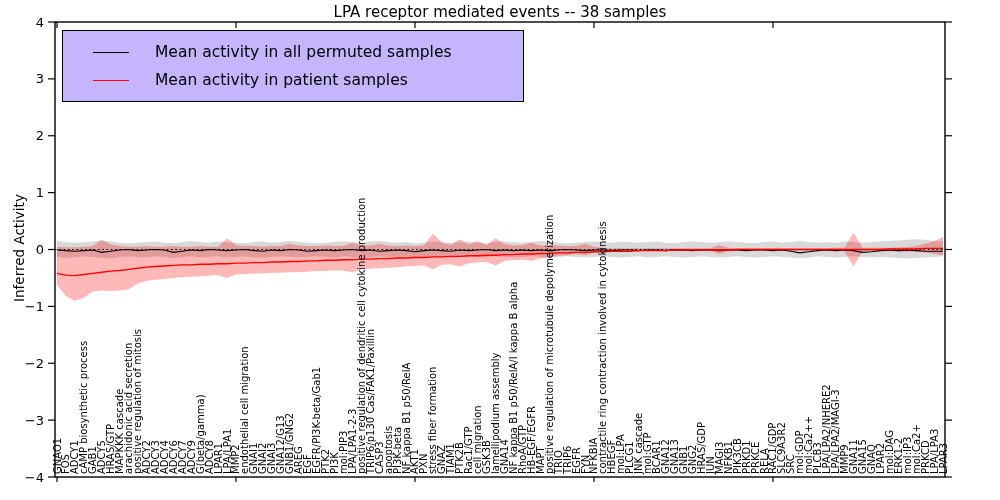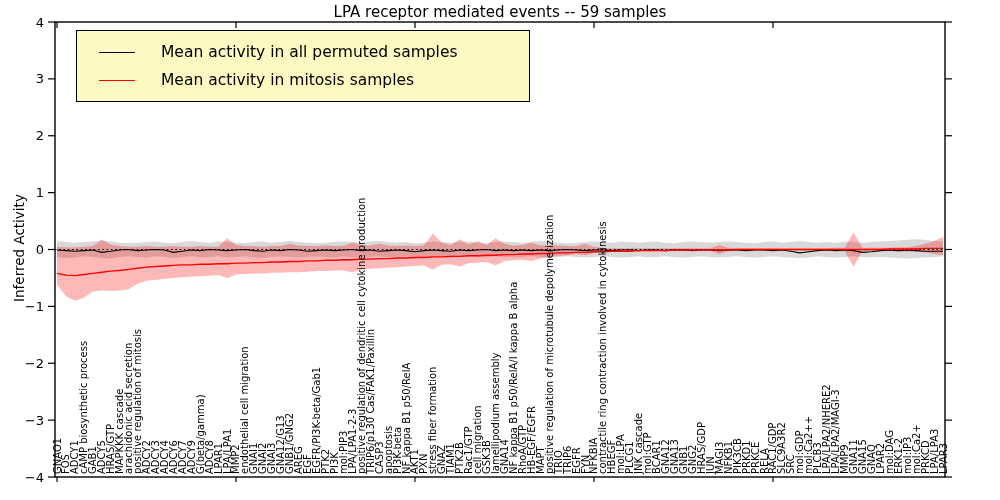--- a/index.html
+++ b/index.html
@@ -5,42 +5,42 @@
   html,body { margin:0; padding:0; background:#ffffff; }
   .frame {
     position:relative; width:1000px; height:500px; background:#ffffff;
     font-family:"DejaVu Sans","Liberation Sans",sans-serif; overflow:hidden;
   }
   .chart-title {
     position:absolute; top:3px; left:0; width:100%;
     text-align:center; font-size:15px; color:#000;
   }
   .legend {
-    position:absolute; left:76px; top:30px; width:452px;
-    border:1.5px solid #000; background:#fef9c3; z-index:3;
-    padding:6px 0 8px 0;
+    position:absolute; left:62px; top:30px; width:452px;
+    border:1.5px solid #000; background:#c4b5fd; z-index:3;
+    padding:6px 0 8px 8px;
   }
   .legend-row { display:flex; align-items:center; padding:6px 12px 4px 22px; }
   .legend-swatch { width:36px; border-top:1.6px solid #000; margin-right:26px; flex:0 0 auto; }
   .legend-label { font-size:15.5px; color:#000; white-space:nowrap; }
   .y-axis-title {
     position:absolute; left:-46px; top:240px; width:130px; text-align:center;
     transform:rotate(-90deg); font-size:13.5px; color:#000;
   }
   .x-axis-title {
     position:absolute; left:0; top:483px; width:100%; text-align:center;
     font-size:13.5px; color:#000;
   }
   svg text { font-family:"DejaVu Sans","Liberation Sans",sans-serif; }
 </style>
 </head>
 <body>
 
 <div class="frame">
-  <div class="chart-title">LPA receptor mediated events -- 59 samples</div>
+  <div class="chart-title">LPA receptor mediated events -- 38 samples</div>
 
   <svg id="plot-svg" width="1000" height="500" viewBox="0 0 1000 500" style="position:absolute;left:0;top:0;">
       <defs>
         <clipPath id="plotclip">
           <rect x="55" y="22" width="890" height="455"></rect>
         </clipPath>
       </defs>
       <polygon points="57,240.96875 65.94949494949495,242.10625000000002 74.8989898989899,242.67499999999998 83.84848484848484,242.10625000000002 92.79797979797979,241.5375 101.74747474747474,240.4 110.69696969696969,241.5375 119.64646464646464,242.67499999999998 128.59595959595958,243.24375 137.54545454545456,242.67499999999998 146.49494949494948,242.10625000000002 155.44444444444446,241.5375 164.39393939393938,242.67499999999998 173.34343434343435,243.24375 182.29292929292927,242.10625000000002 191.24242424242425,240.96875 200.1919191919192,242.10625000000002 209.14141414141415,242.67499999999998 218.0909090909091,241.5375 227.04040404040404,242.10625000000002 235.989898989899,242.67499999999998 244.93939393939394,243.24375 253.88888888888889,242.10625000000002 262.83838383838383,241.5375 271.78787878787875,242.67499999999998 280.73737373737373,242.10625000000002 289.6868686868687,240.96875 298.6363636363636,242.10625000000002 307.58585858585855,242.67499999999998 316.5353535353535,243.24375 325.4848484848485,242.67499999999998 334.4343434343434,242.10625000000002 343.3838383838384,241.5375 352.3333333333333,242.10625000000002 361.2828282828283,242.67499999999998 370.2323232323232,241.5375 379.1818181818182,240.96875 388.1313131313131,242.10625000000002 397.0808080808081,242.67499999999998 406.030303030303,242.10625000000002 414.979797979798,243.24375 423.92929292929296,242.67499999999998 432.8787878787879,241.5375 441.82828282828285,242.10625000000002 450.77777777777777,242.67499999999998 459.72727272727275,242.10625000000002 468.67676767676767,241.5375 477.62626262626264,242.67499999999998 486.57575757575756,243.24375 495.52525252525254,242.10625000000002 504.47474747474746,241.5375 513.4242424242425,242.10625000000002 522.3737373737374,242.67499999999998 531.3232323232323,242.10625000000002 540.2727272727273,240.96875 549.2222222222222,241.5375 558.1717171717171,242.67499999999998 567.1212121212121,243.24375 576.070707070707,242.67499999999998 585.020202020202,242.10625000000002 593.969696969697,241.5375 602.9191919191919,242.10625000000002 611.8686868686868,242.67499999999998 620.8181818181819,241.5375 629.7676767676768,242.10625000000002 638.7171717171717,242.67499999999998 647.6666666666666,242.10625000000002 656.6161616161617,241.5375 665.5656565656566,242.67499999999998 674.5151515151515,243.24375 683.4646464646464,242.10625000000002 692.4141414141415,241.5375 701.3636363636364,242.10625000000002 710.3131313131313,242.67499999999998 719.2626262626262,242.10625000000002 728.2121212121212,241.5375 737.1616161616162,242.10625000000002 746.1111111111111,242.67499999999998 755.060606060606,243.24375 764.010101010101,242.10625000000002 772.959595959596,241.5375 781.9090909090909,242.67499999999998 790.8585858585859,242.10625000000002 799.8080808080808,240.96875 808.7575757575758,242.10625000000002 817.7070707070707,242.67499999999998 826.6565656565657,242.10625000000002 835.6060606060606,242.67499999999998 844.5555555555555,241.5375 853.5050505050505,242.10625000000002 862.4545454545455,242.67499999999998 871.4040404040404,242.10625000000002 880.3535353535353,241.5375 889.3030303030303,240.96875 898.2525252525253,240.4 907.2020202020202,239.83125 916.1515151515151,239.2625 925.10101010101,239.83125 934.0505050505051,240.96875 943,241.5375 943,256.32500000000005 934.0505050505051,256.89374999999995 925.10101010101,257.4625 916.1515151515151,258.03125 907.2020202020202,258.6 898.2525252525253,258.03125 889.3030303030303,257.4625 880.3535353535353,256.89374999999995 871.4040404040404,257.4625 862.4545454545455,256.89374999999995 853.5050505050505,256.32500000000005 844.5555555555555,256.89374999999995 835.6060606060606,257.4625 826.6565656565657,256.89374999999995 817.7070707070707,256.32500000000005 808.7575757575758,257.4625 799.8080808080808,258.03125 790.8585858585859,257.4625 781.9090909090909,256.89374999999995 772.959595959596,256.32500000000005 764.010101010101,256.89374999999995 755.060606060606,257.4625 746.1111111111111,256.89374999999995 737.1616161616162,256.32500000000005 728.2121212121212,256.89374999999995 719.2626262626262,257.4625 710.3131313131313,256.89374999999995 701.3636363636364,256.32500000000005 692.4141414141415,256.89374999999995 683.4646464646464,257.4625 674.5151515151515,256.89374999999995 665.5656565656566,256.32500000000005 656.6161616161617,256.89374999999995 647.6666666666666,257.4625 638.7171717171717,256.32500000000005 629.7676767676768,256.89374999999995 620.8181818181819,257.4625 611.8686868686868,256.89374999999995 602.9191919191919,256.32500000000005 593.969696969697,256.89374999999995 585.020202020202,257.4625 576.070707070707,256.89374999999995 567.1212121212121,256.32500000000005 558.1717171717171,256.89374999999995 549.2222222222222,258.03125 540.2727272727273,256.89374999999995 531.3232323232323,256.32500000000005 522.3737373737374,256.89374999999995 513.4242424242425,257.4625 504.47474747474746,256.89374999999995 495.52525252525254,256.32500000000005 486.57575757575756,257.4625 477.62626262626264,256.89374999999995 468.67676767676767,256.32500000000005 459.72727272727275,256.89374999999995 450.77777777777777,257.4625 441.82828282828285,256.89374999999995 432.8787878787879,256.32500000000005 423.92929292929296,256.89374999999995 414.979797979798,257.4625 406.030303030303,256.32500000000005 397.0808080808081,256.89374999999995 388.1313131313131,257.4625 379.1818181818182,256.32500000000005 370.2323232323232,256.89374999999995 361.2828282828283,258.03125 352.3333333333333,256.89374999999995 343.3838383838384,256.32500000000005 334.4343434343434,257.4625 325.4848484848485,256.89374999999995 316.5353535353535,256.32500000000005 307.58585858585855,256.89374999999995 298.6363636363636,257.4625 289.6868686868687,256.89374999999995 280.73737373737373,256.32500000000005 271.78787878787875,256.89374999999995 262.83838383838383,258.03125 253.88888888888889,257.4625 244.93939393939394,256.32500000000005 235.989898989899,256.89374999999995 227.04040404040404,257.4625 218.0909090909091,256.32500000000005 209.14141414141415,256.89374999999995 200.1919191919192,257.4625 191.24242424242425,256.32500000000005 182.29292929292927,256.89374999999995 173.34343434343435,258.03125 164.39393939393938,256.89374999999995 155.44444444444446,256.32500000000005 146.49494949494948,257.4625 137.54545454545456,256.89374999999995 128.59595959595958,256.32500000000005 119.64646464646464,256.89374999999995 110.69696969696969,258.6 101.74747474747474,258.03125 92.79797979797979,256.89374999999995 83.84848484848484,256.32500000000005 74.8989898989899,257.4625 65.94949494949495,258.03125 57,256.89374999999995" fill="#aaaaaa" fill-opacity="0.45" clip-path="url(#plotclip)"></polygon>
       <polygon points="57,246.65625 65.94949494949495,247.225 74.8989898989899,247.225 83.84848484848484,246.65625 92.79797979797979,246.0875 101.74747474747474,239.83125 110.69696969696969,244.38125 119.64646464646464,246.0875 128.59595959595958,246.65625 137.54545454545456,246.65625 146.49494949494948,246.0875 155.44444444444446,246.65625 164.39393939393938,246.65625 173.34343434343435,246.0875 182.29292929292927,246.65625 191.24242424242425,246.65625 200.1919191919192,246.0875 209.14141414141415,246.65625 218.0909090909091,246.65625 227.04040404040404,238.125 235.989898989899,244.95 244.93939393939394,246.0875 253.88888888888889,246.0875 262.83838383838383,246.65625 271.78787878787875,246.0875 280.73737373737373,246.0875 289.6868686868687,243.8125 298.6363636363636,245.51875 307.58585858585855,246.0875 316.5353535353535,246.0875 325.4848484848485,245.51875 334.4343434343434,246.0875 343.3838383838384,246.0875 352.3333333333333,242.67499999999998 361.2828282828283,244.95 370.2323232323232,245.51875 379.1818181818182,243.8125 388.1313131313131,245.51875 397.0808080808081,246.0875 406.030303030303,245.51875 414.979797979798,246.0875 423.92929292929296,245.51875 432.8787878787879,233.575 441.82828282828285,242.67499999999998 450.77777777777777,244.95 459.72727272727275,239.2625 468.67676767676767,244.38125 477.62626262626264,240.96875 486.57575757575756,244.95 495.52525252525254,238.125 504.47474747474746,243.8125 513.4242424242425,245.51875 522.3737373737374,244.95 531.3232323232323,242.67499999999998 540.2727272727273,245.51875 549.2222222222222,244.95 558.1717171717171,245.51875 567.1212121212121,246.0875 576.070707070707,246.0875 585.020202020202,243.8125 593.969696969697,246.65625 602.9191919191919,247.79375000000002 611.8686868686868,248.3625 620.8181818181819,248.3625 629.7676767676768,248.3625 638.7171717171717,248.3625 647.6666666666666,248.3625 656.6161616161617,248.3625 665.5656565656566,248.3625 674.5151515151515,248.3625 683.4646464646464,248.3625 692.4141414141415,248.3625 701.3636363636364,248.3625 710.3131313131313,248.3625 719.2626262626262,244.95 728.2121212121212,247.79375000000002 737.1616161616162,248.3625 746.1111111111111,248.3625 755.060606060606,248.3625 764.010101010101,248.3625 772.959595959596,248.3625 781.9090909090909,248.3625 790.8585858585859,248.3625 799.8080808080808,248.3625 808.7575757575758,248.3625 817.7070707070707,248.3625 826.6565656565657,248.3625 835.6060606060606,247.79375000000002 844.5555555555555,247.79375000000002 853.5050505050505,232.4375 862.4545454545455,247.79375000000002 871.4040404040404,247.79375000000002 880.3535353535353,247.79375000000002 889.3030303030303,247.79375000000002 898.2525252525253,247.225 907.2020202020202,247.225 916.1515151515151,246.0875 925.10101010101,243.8125 934.0505050505051,240.96875 943,236.98749999999998 943,255.18749999999997 934.0505050505051,254.05 925.10101010101,252.34375 916.1515151515151,251.775 907.2020202020202,251.775 898.2525252525253,251.775 889.3030303030303,251.20625 880.3535353535353,251.20625 871.4040404040404,251.20625 862.4545454545455,251.20625 853.5050505050505,266.5625 844.5555555555555,251.20625 835.6060606060606,251.20625 826.6565656565657,250.6375 817.7070707070707,250.6375 808.7575757575758,250.6375 799.8080808080808,250.6375 790.8585858585859,250.6375 781.9090909090909,250.6375 772.959595959596,250.6375 764.010101010101,250.6375 755.060606060606,250.6375 746.1111111111111,250.6375 737.1616161616162,250.6375 728.2121212121212,251.20625 719.2626262626262,254.05 710.3131313131313,250.6375 701.3636363636364,250.6375 692.4141414141415,250.6375 683.4646464646464,250.6375 674.5151515151515,250.6375 665.5656565656566,250.6375 656.6161616161617,250.6375 647.6666666666666,250.6375 638.7171717171717,250.6375 629.7676767676768,250.6375 620.8181818181819,250.6375 611.8686868686868,251.20625 602.9191919191919,251.775 593.969696969697,252.91249999999997 585.020202020202,255.18749999999997 576.070707070707,254.05 567.1212121212121,255.18749999999997 558.1717171717171,255.75625000000002 549.2222222222222,256.89374999999995 540.2727272727273,258.6 531.3232323232323,260.875 522.3737373737374,259.73749999999995 513.4242424242425,260.30625000000003 504.47474747474746,260.875 495.52525252525254,265.425 486.57575757575756,262.0125 477.62626262626264,262.58125 468.67676767676767,263.15 459.72727272727275,266.5625 450.77777777777777,264.2875 441.82828282828285,264.85625 432.8787878787879,269.40625 423.92929292929296,265.425 414.979797979798,265.99375 406.030303030303,266.5625 397.0808080808081,267.13124999999997 388.1313131313131,267.70000000000005 379.1818181818182,268.26875 370.2323232323232,268.8375 361.2828282828283,269.40625 352.3333333333333,272.25 343.3838383838384,270.54375000000005 334.4343434343434,270.54375000000005 325.4848484848485,271.11249999999995 316.5353535353535,271.11249999999995 307.58585858585855,271.68125 298.6363636363636,272.25 289.6868686868687,272.25 280.73737373737373,272.81875 271.78787878787875,272.81875 262.83838383838383,273.3875 253.88888888888889,273.3875 244.93939393939394,273.95624999999995 235.989898989899,274.52500000000003 227.04040404040404,277.9375 218.0909090909091,275.09375 209.14141414141415,275.6625 200.1919191919192,276.23125 191.24242424242425,276.8 182.29292929292927,277.36875 173.34343434343435,277.9375 164.39393939393938,279.075 155.44444444444446,279.64375 146.49494949494948,280.78125 137.54545454545456,283.625 128.59595959595958,289.3125 119.64646464646464,290.45 110.69696969696969,291.01875 101.74747474747474,290.45 92.79797979797979,291.58750000000003 83.84848484848484,297.84375 74.8989898989899,300.6875 65.94949494949495,296.1375 57,284.7625" fill="#ff0000" fill-opacity="0.28" clip-path="url(#plotclip)"></polygon>
       <line x1="55" y1="249.5" x2="945" y2="249.5" stroke="#000000" stroke-width="1" stroke-dasharray="1.5 2.8"></line>
@@ -186,18 +186,18 @@
       <text transform="translate(946.5,474) rotate(-90)" font-size="10" fill="#000">LPAR3</text>
     </svg>
 
   <div class="legend">
     <div class="legend-row">
       <span class="legend-swatch" id="swatch-0" style="border-top-color: rgb(0, 0, 0);"></span>
       <span class="legend-label">Mean activity in all permuted samples</span>
     </div>
     <div class="legend-row">
       <span class="legend-swatch" id="swatch-1" style="border-top-color: rgb(255, 0, 0);"></span>
-      <span class="legend-label">Mean activity in mitosis samples</span>
+      <span class="legend-label">Mean activity in patient samples</span>
     </div>
   </div>
 
   <div class="y-axis-title">Inferred Activity</div>
 </div>
 
 </body></html>

